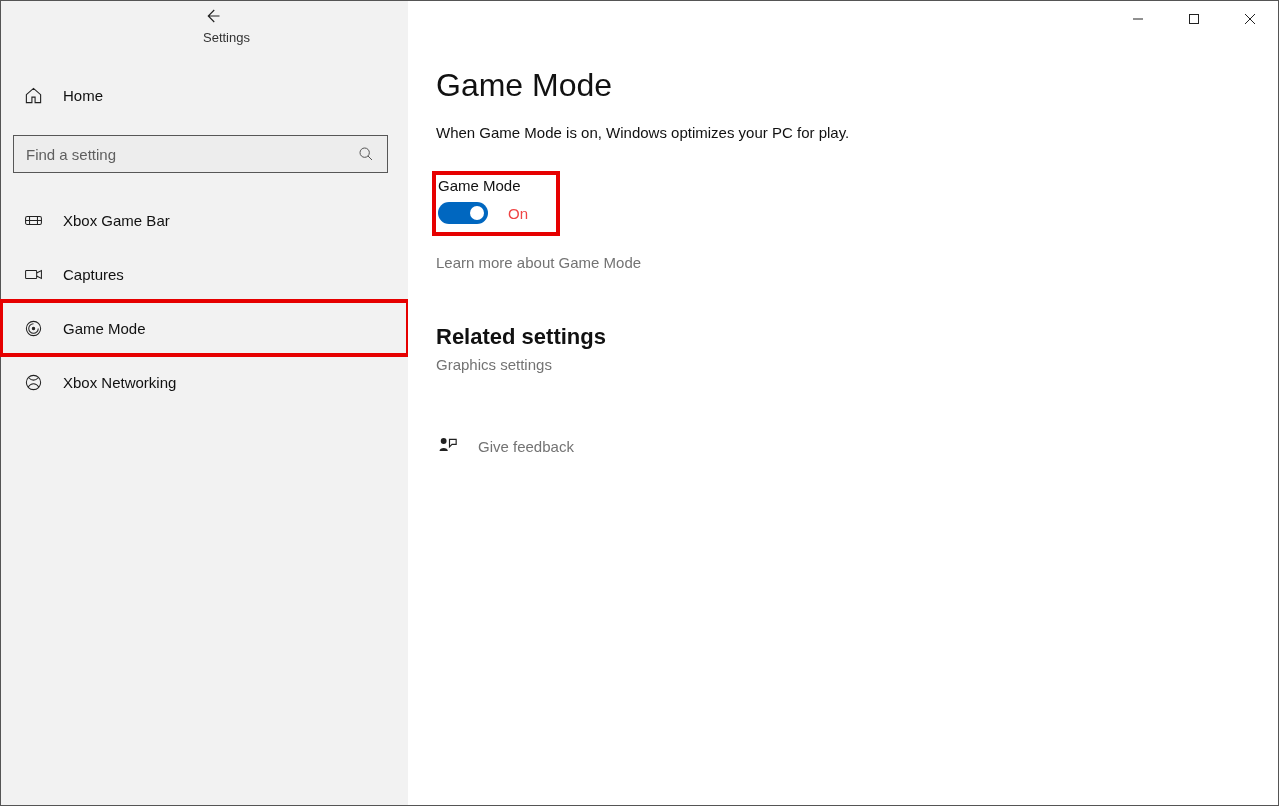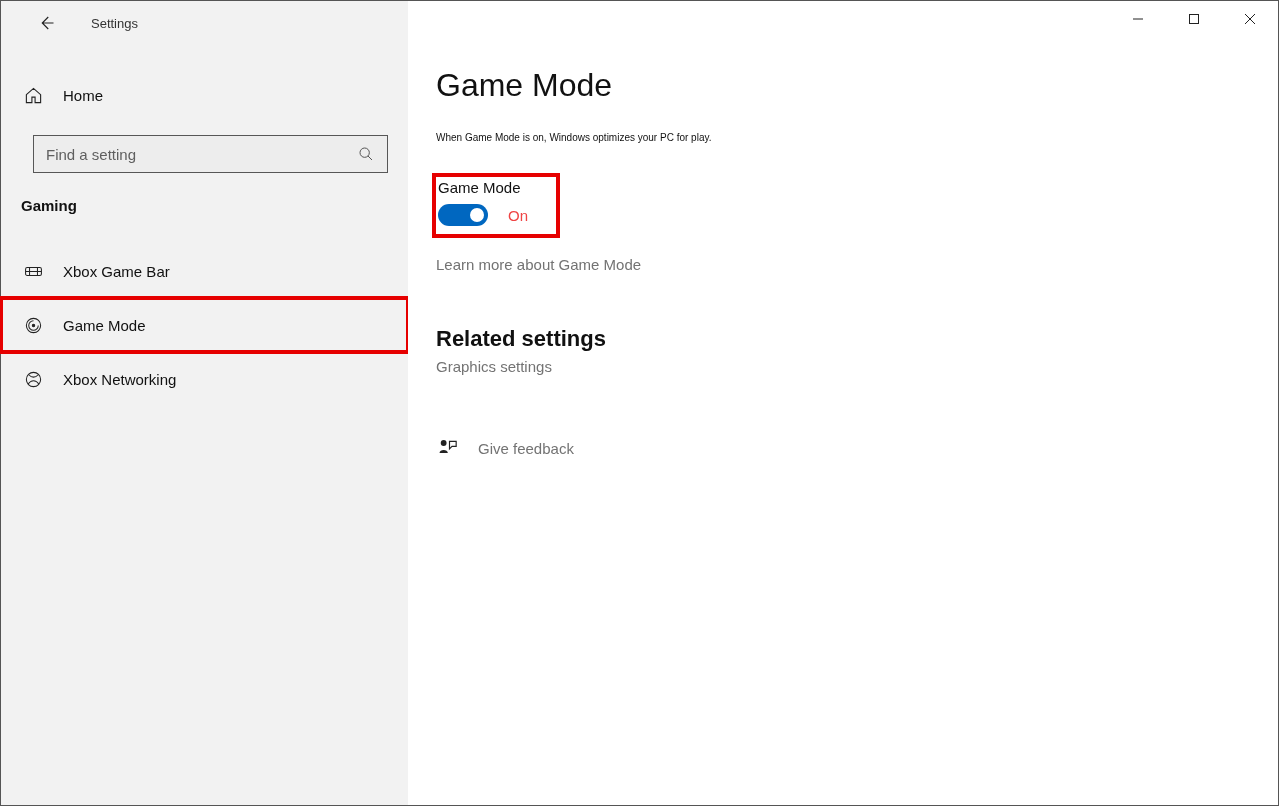--- a/index.html
+++ b/index.html
@@ -26,21 +26,22 @@
   height: 100%;
   background: #f2f2f2;
   display: flex;
   flex-direction: column;
   position: relative;
 }
 .titlebar-left {
   height: 44px;
   display: flex;
   align-items: center;
-  padding-left: 30px;
+  padding-left: 14px;
+  flex-direction: column;
 }
 .back-btn {
   width: 30px;
   height: 30px;
   display: flex;
   align-items: center;
   justify-content: center;
   cursor: pointer;
 }
 .app-title {
@@ -61,21 +62,21 @@
   display: flex;
   align-items: center;
   justify-content: center;
 }
 .home-row .label {
   margin-left: 18px;
   font-size: 15px;
   color: #111;
 }
 .search-wrap {
-  margin: 12px 20px 0 32px;
+  margin: 12px 20px 0 12px;
 }
 .search-box {
   width: 100%;
   height: 38px;
   border: 1px solid #575757;
   background: #ededed;
   display: flex;
   align-items: center;
   padding: 0 12px;
 }
@@ -151,22 +152,22 @@
 }
 .content {
   padding: 66px 0 0 28px;
 }
 .page-title {
   font-size: 32px;
   font-weight: 400;
   color: #111;
 }
 .description {
-  margin-top: 28px;
-  font-size: 10px;
+  margin-top: 20px;
+  font-size: 15px;
   color: #111;
 }
 .toggle-section {
   margin-top: 34px;
   display: inline-block;
   padding: 2px 28px 8px 2px;
   outline: 4px solid #e60000;
   outline-offset: 0;
 }
 .toggle-label {
@@ -266,31 +267,39 @@
         <input class="search-input" type="text" placeholder="Find a setting" style="">
         <span class="search-icon">
           <svg width="16" height="16" viewBox="0 0 24 24" fill="none" stroke="#555" stroke-width="1.5">
               <circle cx="10" cy="10" r="7"></circle>
               <path d="M21 21 L15 15"></path>
             </svg>
         </span>
       </div>
     </div>
 
-    <div class="category-label">Gaming</div>
 
     <div class="nav-items">
       <div class="nav-item">
         <span class="icon-slot">
           <svg width="19" height="19" viewBox="0 0 24 24" fill="none" stroke="#222" stroke-width="1.3">
               <rect x="2" y="7" width="20" height="10" rx="2"></rect>
               <path d="M2 12 H22 M7 7 V17 M17 7 V17"></path>
             </svg>
         </span>
         <span class="label">Xbox Game Bar</span>
+      </div>
+      <div class="nav-item">
+        <span class="icon-slot">
+          <svg width="19" height="19" viewBox="0 0 24 24" fill="none" stroke="#222" stroke-width="1.3">
+              <rect x="2" y="7" width="14" height="10" rx="1"></rect>
+              <path d="M16 10 L22 7 V17 L16 14"></path>
+            </svg>
+        </span>
+        <span class="label">Captures</span>
       </div>
       <div class="nav-item highlighted">
         <span class="icon-slot">
           <svg width="19" height="19" viewBox="0 0 24 24" fill="none" stroke="#222" stroke-width="1.3">
               <circle cx="12" cy="12" r="9"></circle>
               <path d="M12 6 A6 6 0 1 0 18 12"></path>
               <circle cx="12" cy="12" r="1.5" fill="#222"></circle>
             </svg>
         </span>
         <span class="label">Game Mode</span>

